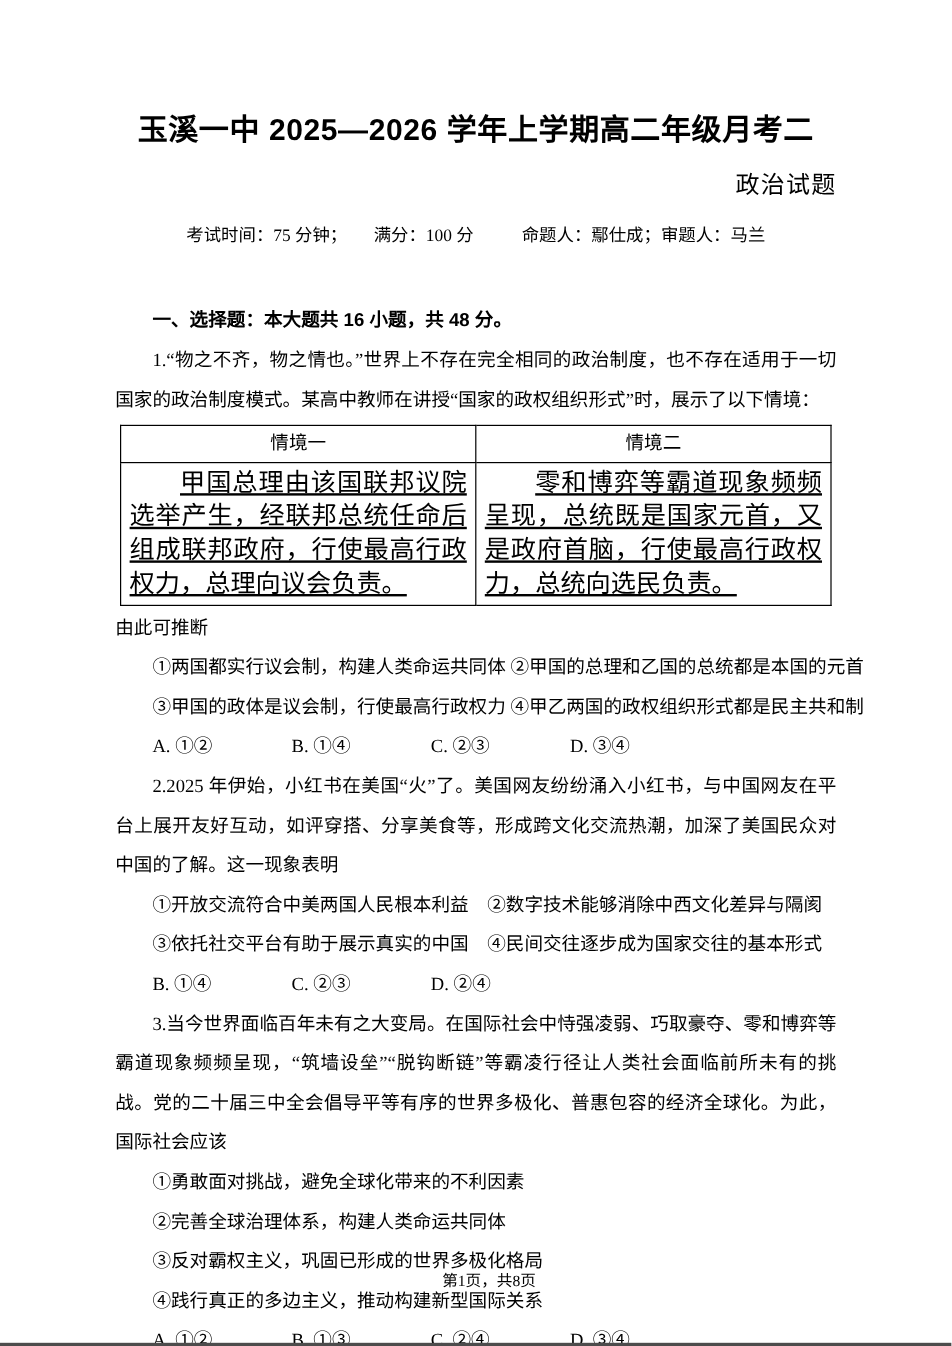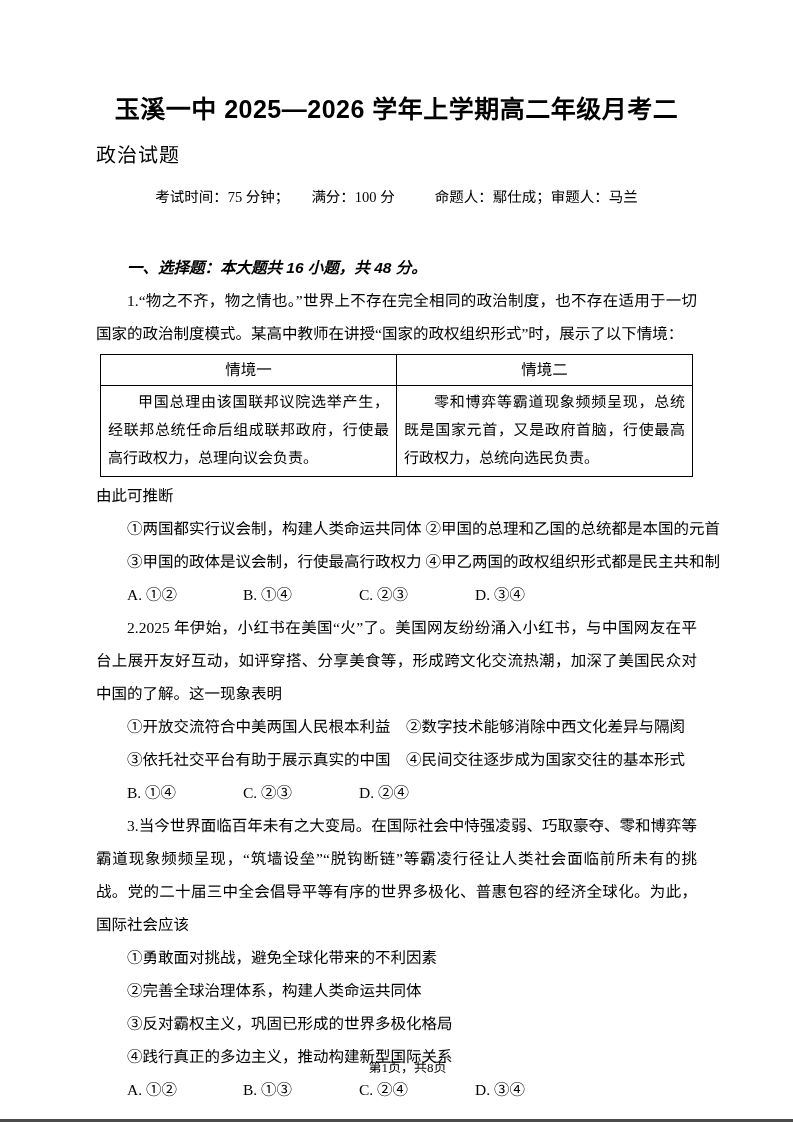--- a/index.html
+++ b/index.html
@@ -9,35 +9,34 @@
     color:#000;
   }
   .page{padding:92px 96px 0 96px;}
 
   .title{
     text-align:center;font-size:25px;font-weight:bold;line-height:34px;margin:0;
     font-family:"Liberation Sans","DejaVu Sans",sans-serif;
     letter-spacing:0.5px;
   }
   .subtitle{
-    text-align:left;font-size:20px;font-weight:normal;line-height:26px;margin:16px 0 4px 0;
+    text-align:right;font-size:20px;font-weight:normal;line-height:26px;margin:16px 0 4px 0;
     letter-spacing:1px;
   }
   .meta{
     text-align:center;font-size:14.5px;line-height:22px;margin-top:18px;white-space:nowrap;
   }
   .meta .gap-sm{display:inline-block;width:22px;}
   .meta .gap-lg{display:inline-block;width:40px;}
 
   .section-heading{
     margin-top:43px;
     font-family:"Liberation Sans","DejaVu Sans",sans-serif;
     font-weight:bold;font-size:15.5px;line-height:33px;
     padding-left:31px;
-    font-style:italic;
   }
 
   .para{
     font-size:15.5px;line-height:33px;text-align:justify;text-indent:2em;margin:0;
   }
   .para.no-indent{text-indent:0;}
 
   .stmt-line{
     font-size:15.5px;line-height:33px;padding-left:31px;white-space:pre;
   }
@@ -53,22 +52,22 @@
     border-collapse:collapse;table-layout:fixed;
   }
   table.situation-table th,
   table.situation-table td{
     border:1.6px solid #000;
   }
   table.situation-table th{
     font-weight:normal;font-size:15.5px;line-height:28px;text-align:center;padding:1px 4px;
   }
   table.situation-table td{
-    font-size:15px;line-height:28px;text-align:justify;vertical-align:top;
-    padding:2px 7px 4px 7px;text-indent:2em;
+    font-size:21px;line-height:28px;text-align:justify;vertical-align:top;
+    padding:2px 7px 4px 7px;text-indent:2em;text-decoration:underline;
   }
 
   .footer{
     position:absolute;bottom:46px;left:0;width:100%;
     text-align:center;font-size:13px;color:#000;padding-left:11px;
   }
   .bottom-rule{
     position:absolute;bottom:0;left:0;width:100%;height:3px;background:#4c4c4c;
   }
 </style>

